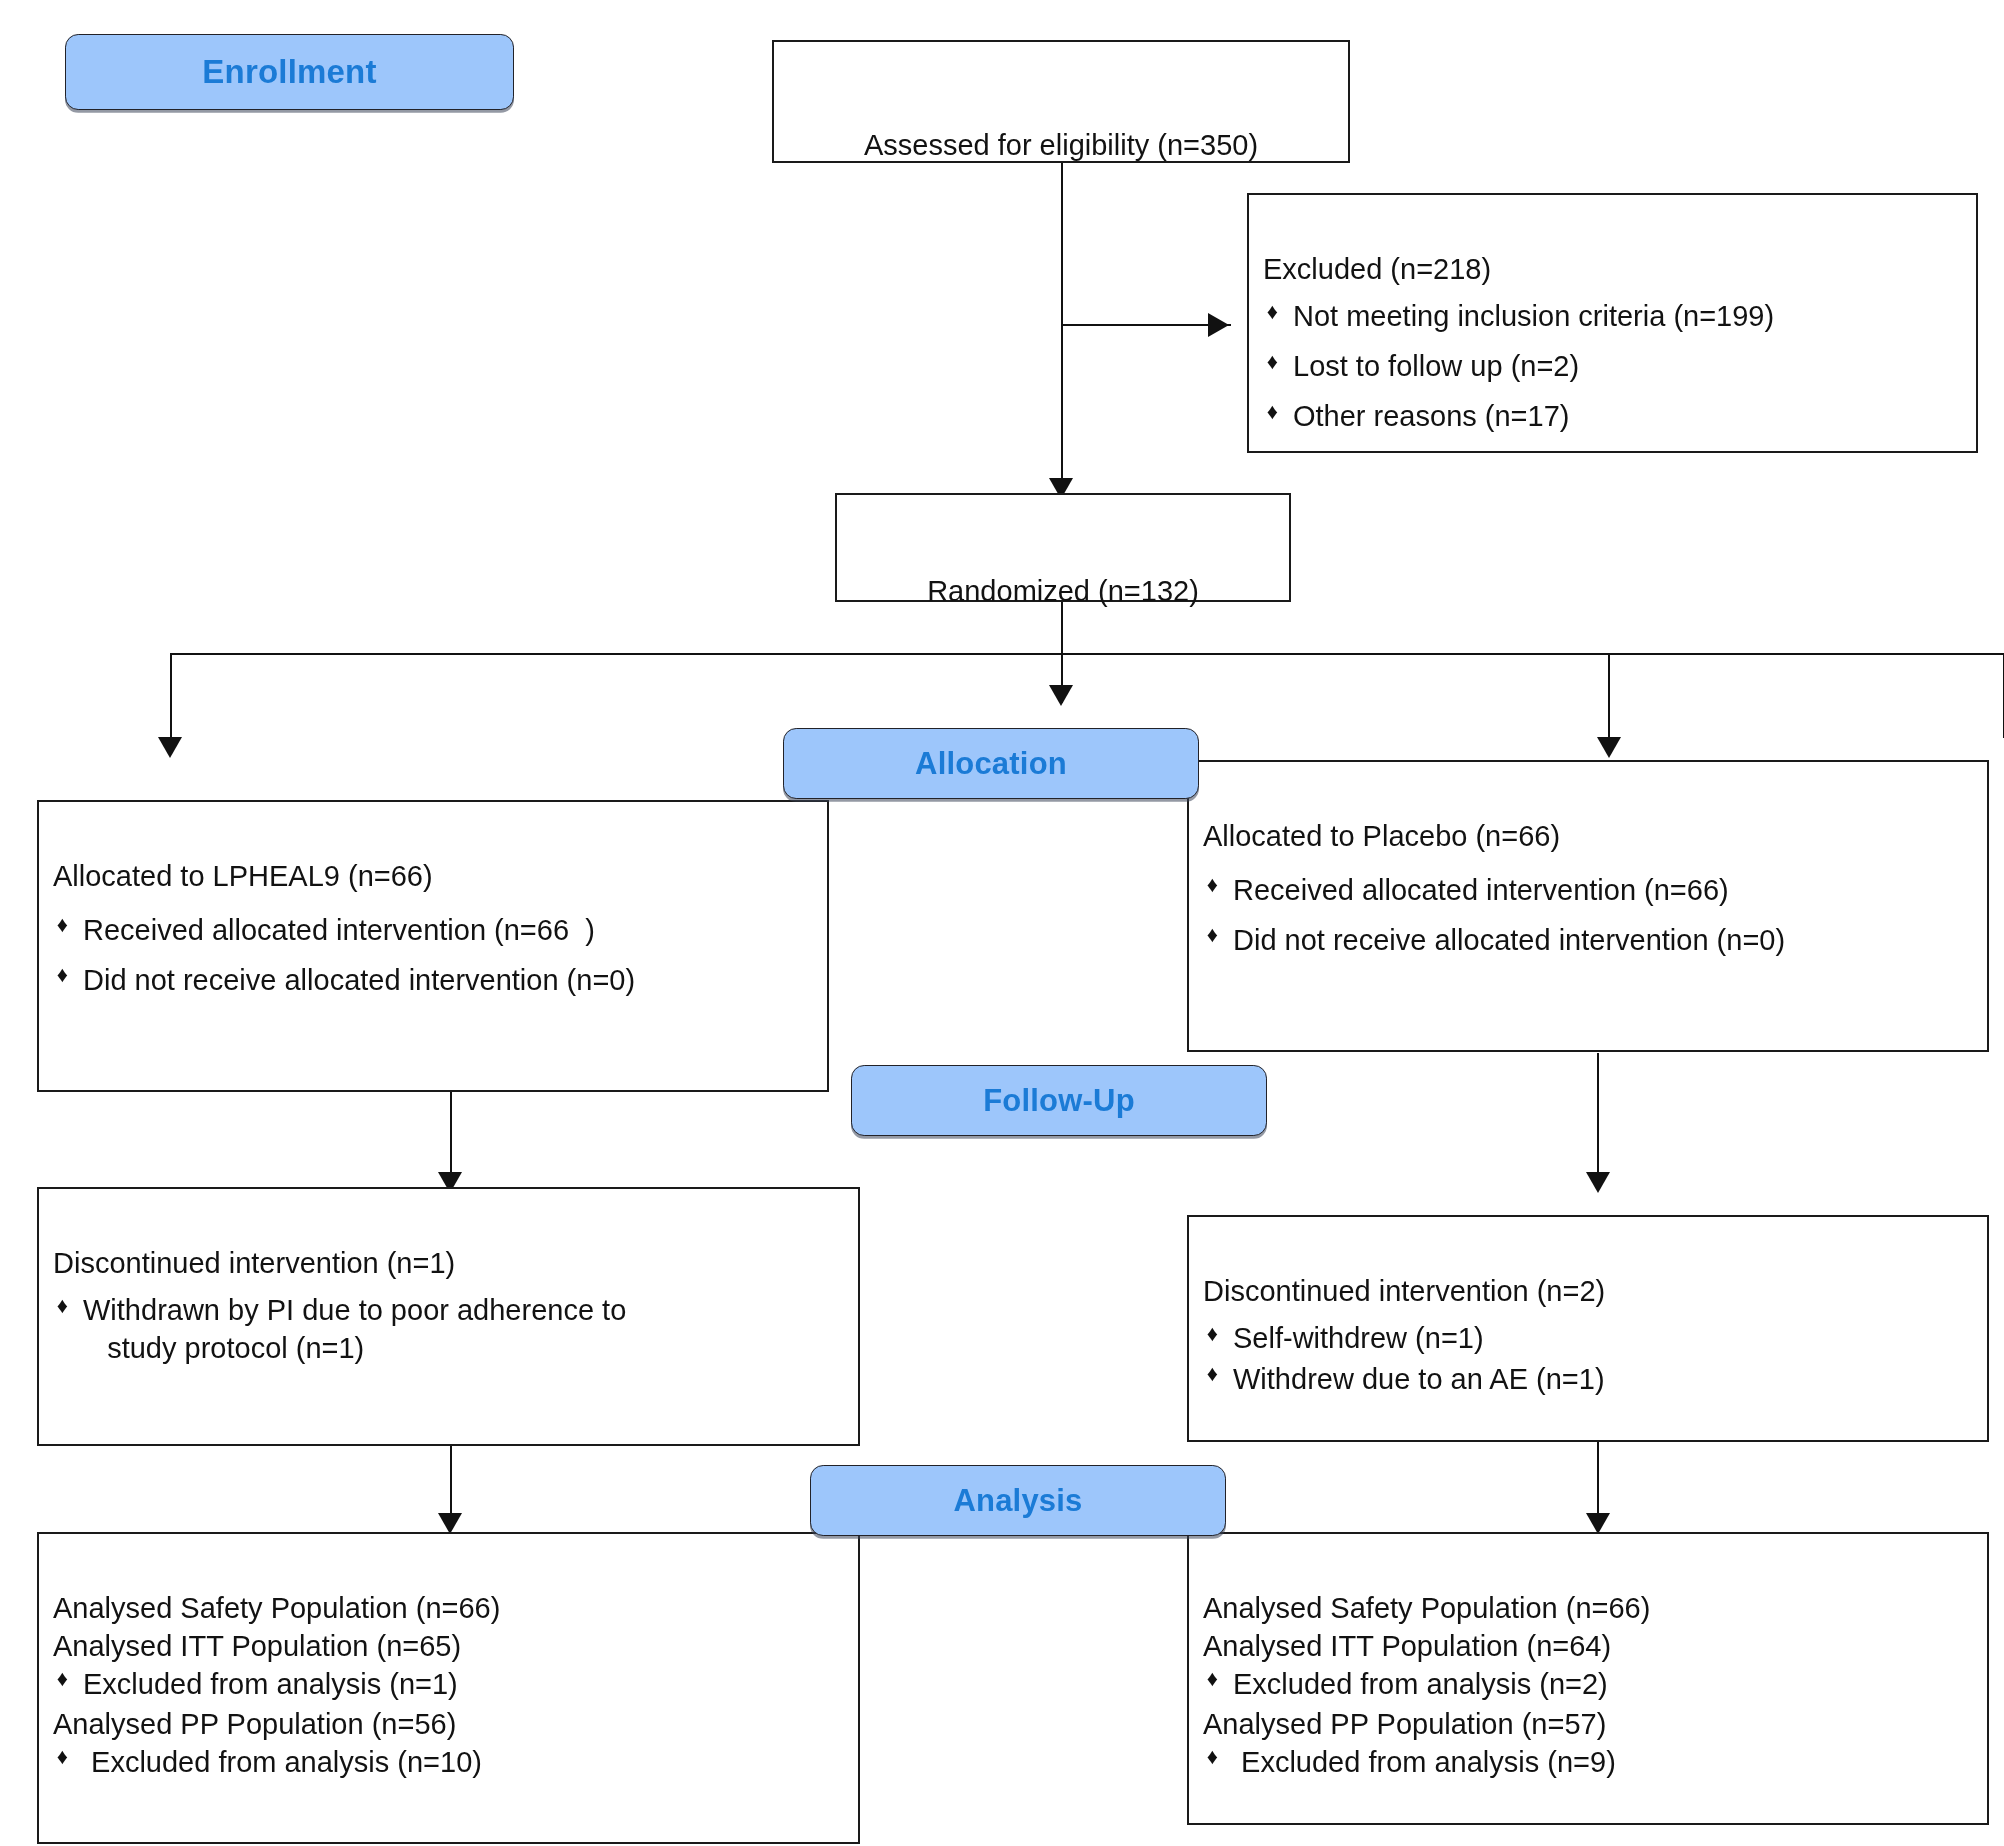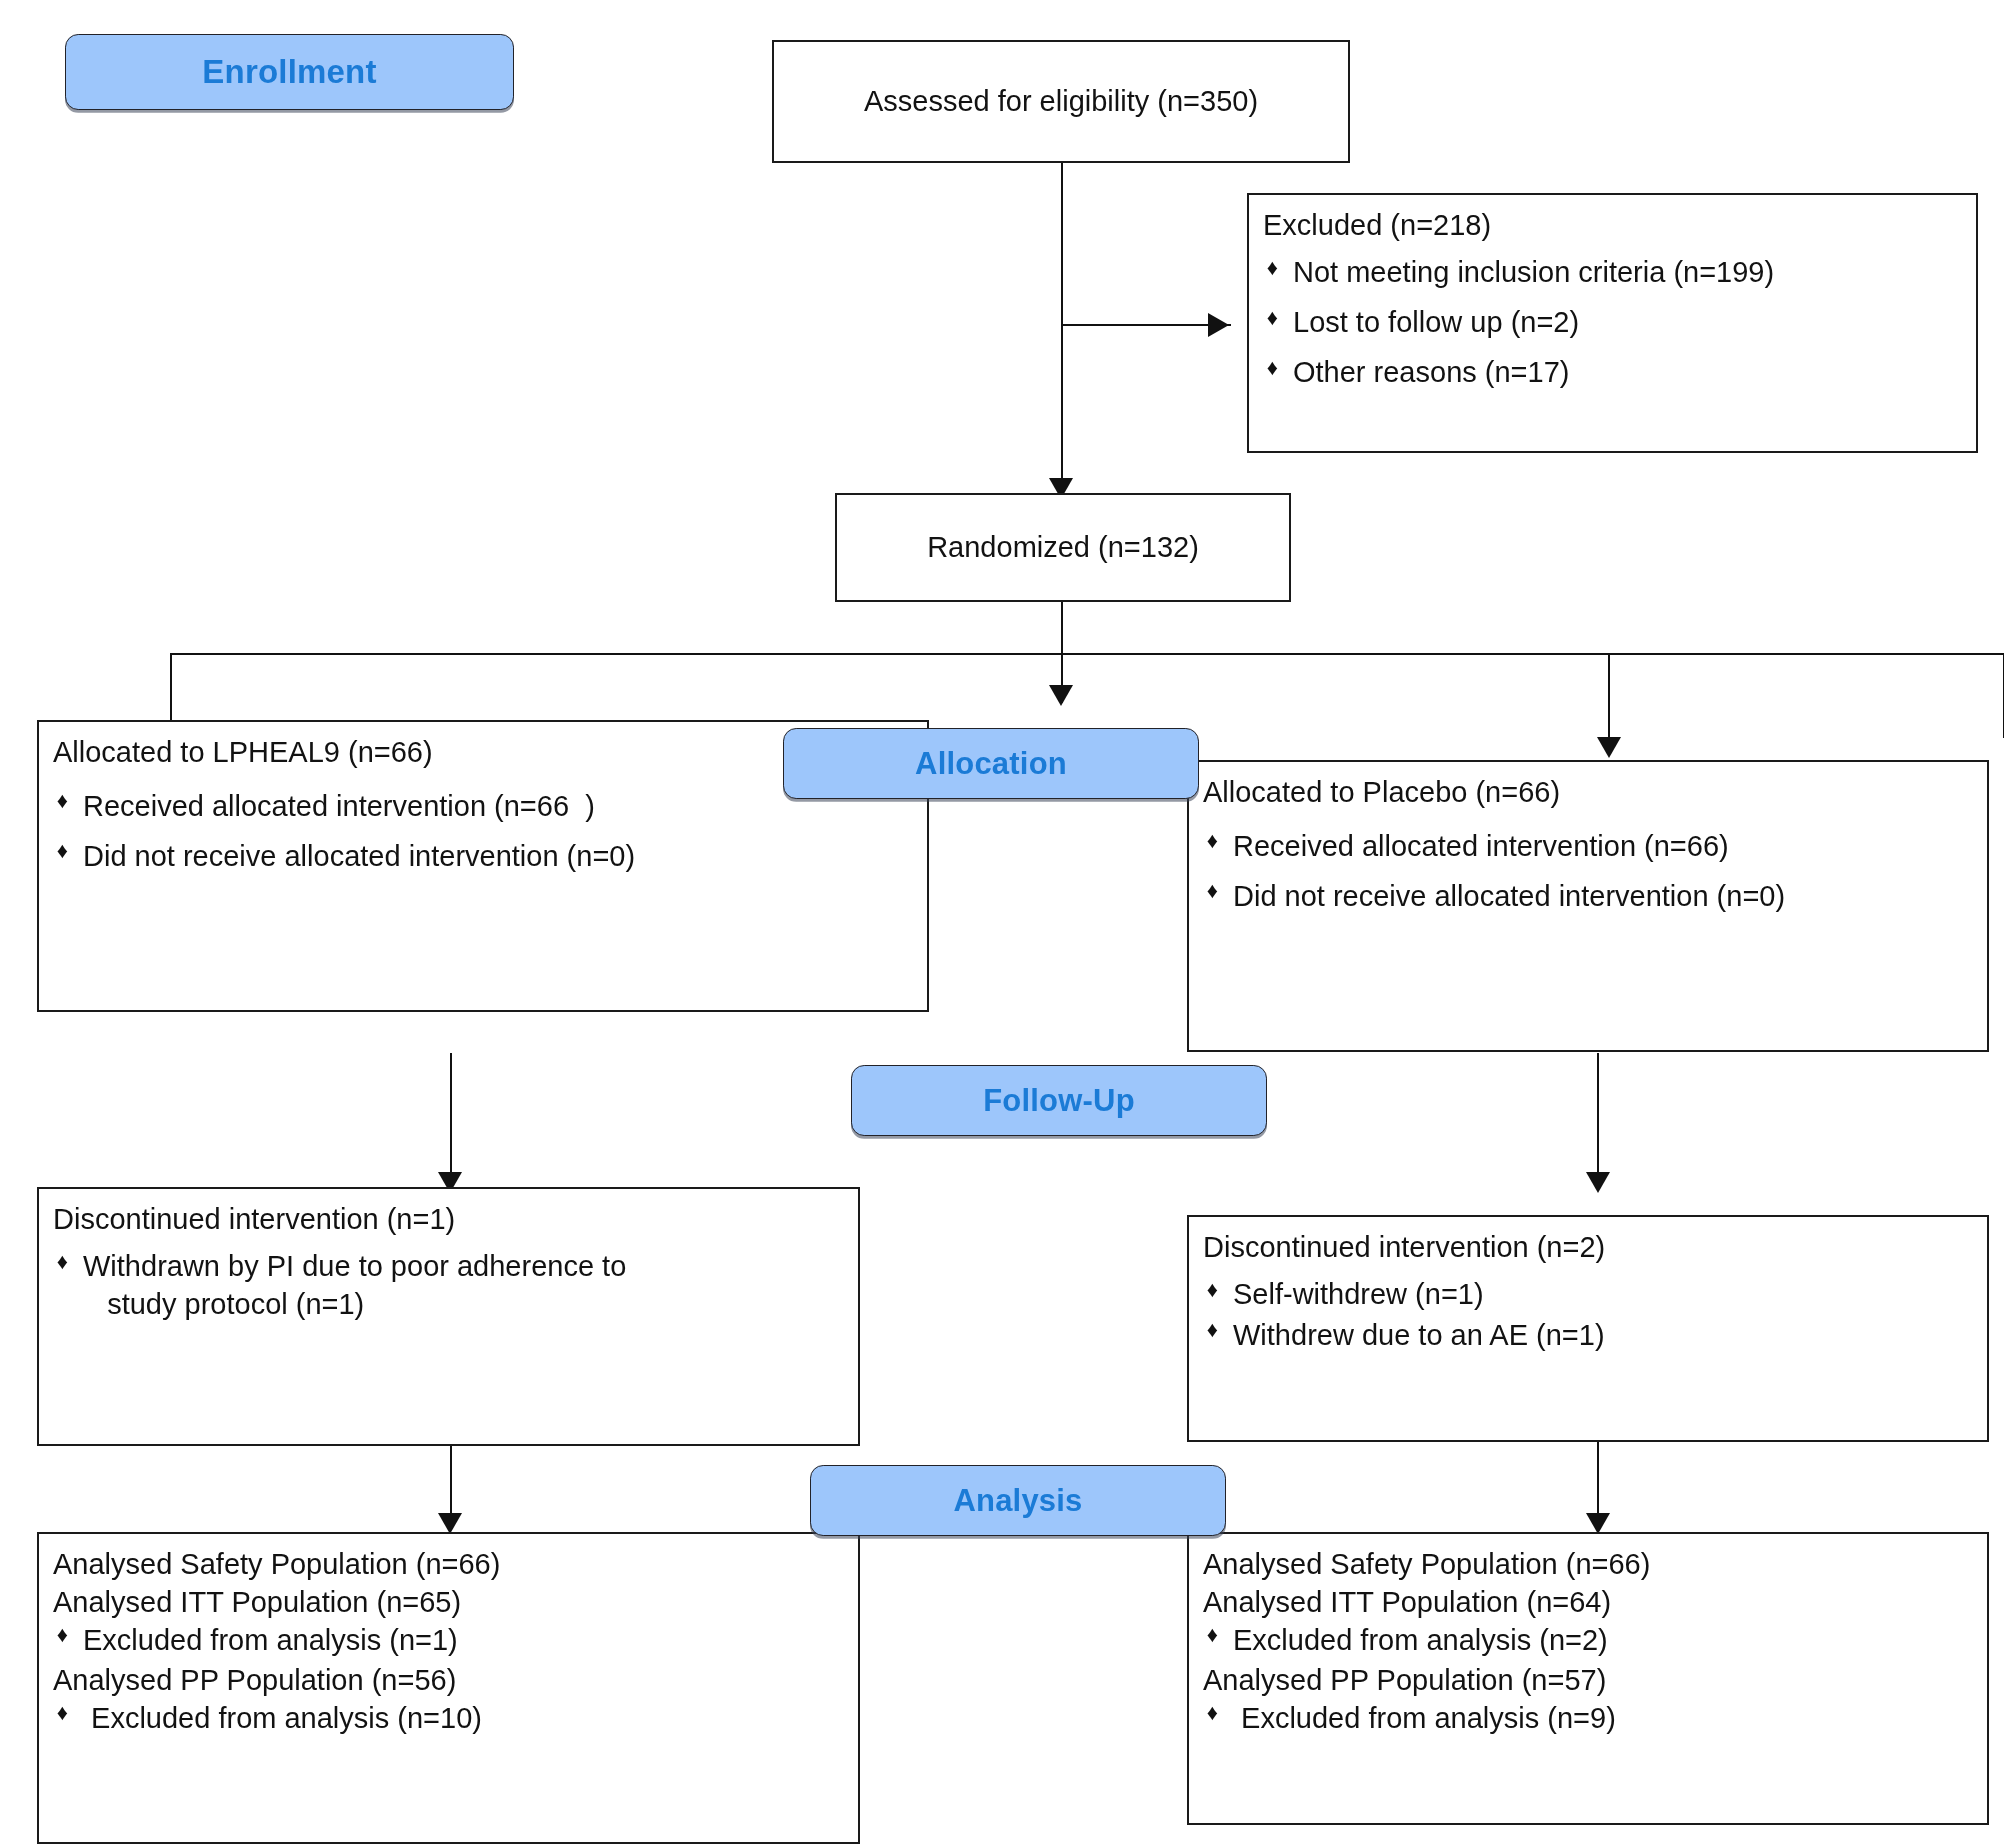--- a/index.html
+++ b/index.html
@@ -40,20 +40,21 @@
   .node {
     position: absolute;
     box-sizing: border-box;
     background: #ffffff;
     border: 2.4px solid #1a1a1a;
     z-index: 20;
   }
   .node .body {
     padding: 12.3px 14px 4.7px 14px;
     color: #121212;
+    margin-top: 44px;
   }
   .node.center .body {
     padding-top: 0;
     display: flex;
     align-items: center;
     justify-content: center;
     height: 100%;
   }
 
   .line-plain {
@@ -166,21 +167,21 @@
   <div class="arrow-down" style="left:158px; top:737px;"></div>
 
   <div class="vline" style="left:2003px; top:653px; height:85px;"></div>
   <div class="arrow-down" style="left:1597px; top:737px;"></div>
   <div class="vline" style="left:1608px; top:653px; height:85px;"></div>
 
   <div class="stage-pill" style="left:783px; top:728px; width:416px; height:71px; font-size:31px;">
     <span>Allocation</span>
   </div>
 
-  <div class="node" style="left:37px; top:720px; width:892px; height:292px;">
+  <div class="node" style="left:37px; top:800px; width:792px; height:292px;">
     <div class="body">
       <div class="line-plain">Allocated to LPHEAL9 (n=66)</div>
       <div class="spacer-md"></div>
       <ul class="bullets">
         <li>Received allocated intervention (n=66  )</li>
         <li>Did not receive allocated intervention (n=0)</li>
       </ul>
     </div>
   </div>
 

